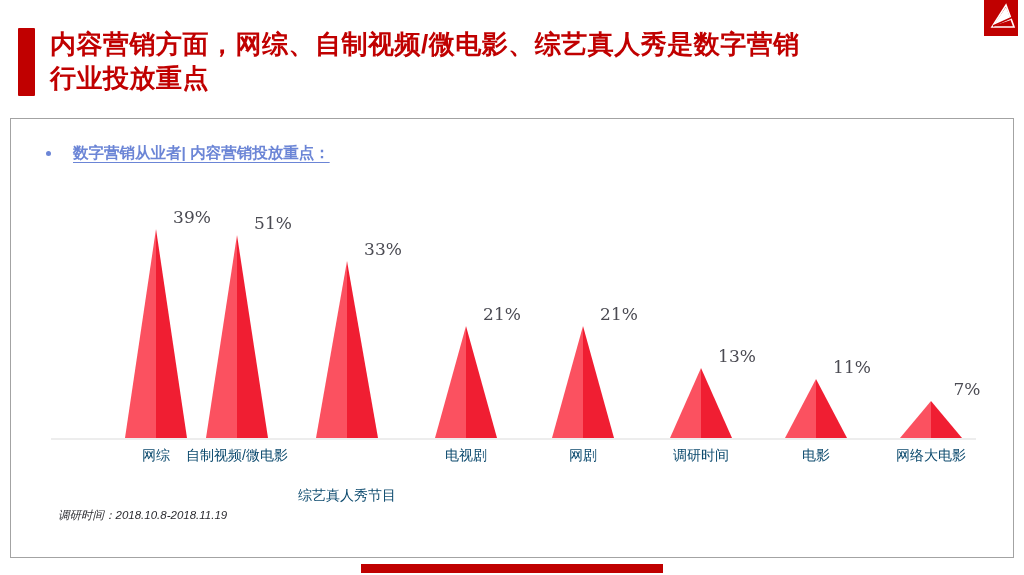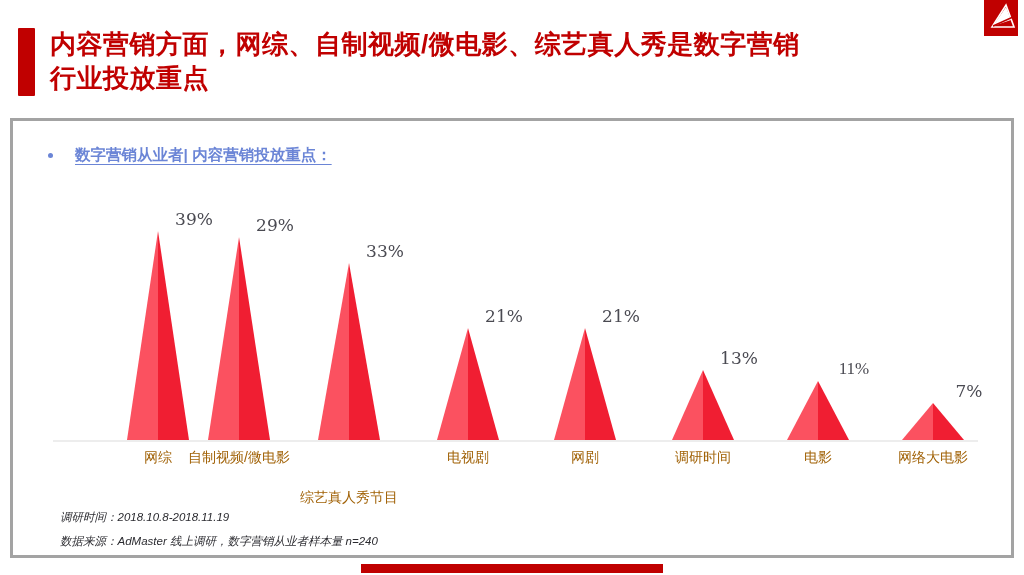--- a/index.html
+++ b/index.html
@@ -62,21 +62,21 @@
   }
 
   
   #card {
     position: absolute;
     left: 10px;
     top: 118px;
     width: 1004px;
     height: 440px;
     background: #ffffff;
-    border: 3px solid #a3a3a3;
+    border: 1px solid #a3a3a3;
     box-sizing: border-box;
   }
 
   
   #subtitle-row {
     position: absolute;
     left: 35px;
     top: 24px;
     display: flex;
     align-items: center;
@@ -148,21 +148,21 @@
     left: 0;
     top: 258px;
     width: 925px;
     height: 30px;
   }
   .cat-label {
     position: absolute;
     top: 0;
     transform: translateX(-50%);
     font-size: 14px;
-    color: #a16207;
+    color: #0c4a6e;
     white-space: nowrap;
   }
 
   
   #footnotes {
     position: absolute;
     left: 47px;
     top: 384px;
     width: 900px;
   }
@@ -216,21 +216,21 @@
           <div class="bar-group" style="left: 105px; width: 62px; height: 209px;">
             <div class="bar-value" style="top: -22px;">39%</div>
             <span class="tri">
               <svg width="62" height="209" viewBox="0 0 62 209">
                 <path d="M31 0 L31 209 L0 209 Z" fill="#FB5160"></path>
                 <path d="M31 0 L62 209 L31 209 Z" fill="#F01E32"></path>
               </svg>
             </span>
           </div>
           <div class="bar-group" style="left: 186px; width: 62px; height: 203px;">
-            <div class="bar-value" style="top: -22px;">29%</div>
+            <div class="bar-value" style="top: -22px;">51%</div>
             <span class="tri">
               <svg width="62" height="203" viewBox="0 0 62 203">
                 <path d="M31 0 L31 203 L0 203 Z" fill="#FB5160"></path>
                 <path d="M31 0 L62 203 L31 203 Z" fill="#F01E32"></path>
               </svg>
             </span>
           </div>
           <div class="bar-group" style="left: 296px; width: 62px; height: 177px;">
             <div class="bar-value" style="top: -22px;">33%</div>
             <span class="tri">
@@ -261,21 +261,21 @@
           <div class="bar-group" style="left: 650px; width: 62px; height: 70px;">
             <div class="bar-value" style="top: -22px;">13%</div>
             <span class="tri">
               <svg width="62" height="70" viewBox="0 0 62 70">
                 <path d="M31 0 L31 70 L0 70 Z" fill="#FB5160"></path>
                 <path d="M31 0 L62 70 L31 70 Z" fill="#F01E32"></path>
               </svg>
             </span>
           </div>
           <div class="bar-group" style="left: 765px; width: 62px; height: 59px;">
-            <div class="bar-value" style="top: -22px; font-family: Liberation Serif, serif;">11%</div>
+            <div class="bar-value" style="top: -22px;">11%</div>
             <span class="tri">
               <svg width="62" height="59" viewBox="0 0 62 59">
                 <path d="M31 0 L31 59 L0 59 Z" fill="#FB5160"></path>
                 <path d="M31 0 L62 59 L31 59 Z" fill="#F01E32"></path>
               </svg>
             </span>
           </div>
           <div class="bar-group" style="left: 880px; width: 62px; height: 37px;">
             <div class="bar-value" style="top: -22px;">7%</div>
             <span class="tri">
@@ -294,19 +294,18 @@
           <div class="cat-label" style="left: 415px;">电视剧</div>
           <div class="cat-label" style="left: 532px;">网剧</div>
           <div class="cat-label" style="left: 650px;">调研时间</div>
           <div class="cat-label" style="left: 765px;">电影</div>
           <div class="cat-label" style="left: 880px;">网络大电影</div>
         </div>
     </div>
 
     <div id="footnotes">
       <div class="footnote">调研时间：2018.10.8-2018.11.19</div>
-      <div class="footnote">数据来源：AdMaster 线上调研，数字营销从业者样本量 n=240</div>
     </div>
 
   </div>
 
   <div id="bottom-bar"></div>
 </div>
 
 </body></html>

